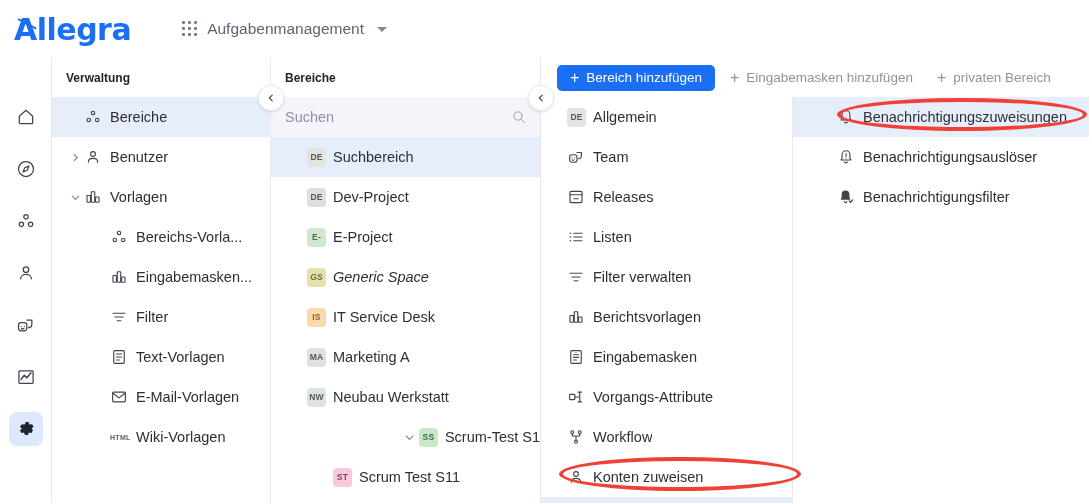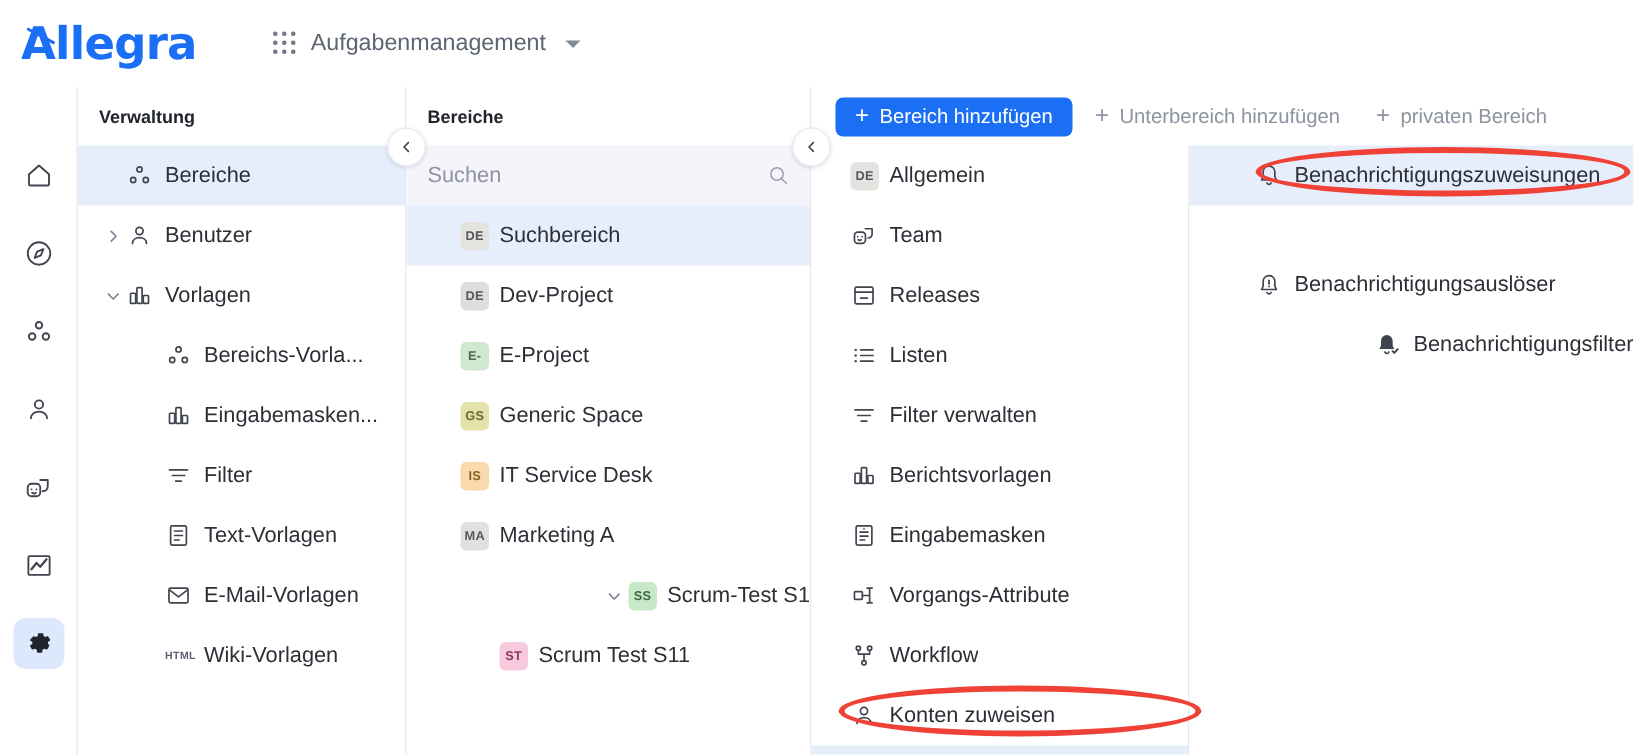--- a/index.html
+++ b/index.html
@@ -339,40 +339,47 @@
           </span>
           <span class="txt">Dev-Project</span>
         </div>
         <div class="row" style="padding-left: 18px;">
           <span class="twisty"></span>
           <span class="ico">
             <span class="badge" style="background:#cfe8cf;color:#4b6b4d">E-</span>
           </span>
           <span class="txt">E-Project</span>
         </div>
+        <div class="row" style="padding-left: 18px; font-style: italic;">
+          <span class="twisty"></span>
+          <span class="ico">
+            <span class="badge" style="background:#e3e2aa;color:#6c6b35">GS</span>
+          </span>
+          <span class="txt">Generic Space</span>
+        </div>
         <div class="row" style="padding-left: 18px;">
           <span class="twisty"></span>
           <span class="ico">
-            <span class="badge" style="background:#e3e2aa;color:#6c6b35">GS</span>
-          </span>
-          <span class="txt">Generic Space</span>
+            <span class="badge" style="background:#fad9ad;color:#8a5f22">IS</span>
+          </span>
+          <span class="txt">IT Service Desk</span>
         </div>
         <div class="row" style="padding-left: 18px;">
           <span class="twisty"></span>
           <span class="ico">
-            <span class="badge" style="background:#fad9ad;color:#8a5f22">IS</span>
-          </span>
-          <span class="txt">IT Service Desk</span>
+            <span class="badge" style="background:#e0e0e0;color:#56595c">MA</span>
+          </span>
+          <span class="txt">Marketing A</span>
         </div>
         <div class="row" style="padding-left: 18px;">
           <span class="twisty"></span>
           <span class="ico">
-            <span class="badge" style="background:#e0e0e0;color:#56595c">MA</span>
-          </span>
-          <span class="txt">Marketing A</span>
+            <span class="badge" style="background:#dde4dd;color:#53605a">NW</span>
+          </span>
+          <span class="txt">Neubau Werkstatt</span>
         </div>
         <div class="row" style="padding-left: 18px; justify-content: flex-end;">
           <span class="twisty">
             <svg class="ic" width="11" height="11" viewBox="0 0 24 24" style="stroke:#7c8292;stroke-width:2.4">
               <path d="M5 9l7 7 7-7"></path>
             </svg>
           </span>
           <span class="ico">
             <span class="badge" style="background:#c8e8c8;color:#3f6b42">SS</span>
           </span>
@@ -392,21 +399,21 @@
   </div>
   <div class="col-divider" style="left:540px;"></div>
 
   <div class="toolbar">
     <button class="btn-primary">
       <span class="plus">+</span>
       <span>Bereich hinzufügen</span>
     </button>
     <button class="btn-ghost">
       <span class="plus">+</span>
-      <span>Unterbereich hinzufügen</span>
+      <span>Eingabemasken hinzufügen</span>
     </button>
     <button class="btn-ghost">
       <span class="plus">+</span>
       <span>privaten Bereich</span>
     </button>
   </div>
 
   <div class="col" style="left:541px; width:251px; top:97px; height:406px;">
     <div id="settings-list">
         <div class="row" style="padding-left: 26px;">
@@ -509,31 +516,31 @@
     <div id="notif-list">
         <div class="row sel" style="padding-left: 44px;">
           <span class="ico">
             <svg class="ic" width="18" height="18" viewBox="0 0 24 24">
               <path d="M12 3.6a5.2 5.2 0 0 0-5.2 5.2v4.3L5.4 16h13.2l-1.4-2.9V8.8A5.2 5.2 0 0 0 12 3.6z"></path>
               <path d="M10.2 18.6a1.9 1.9 0 0 0 3.6 0"></path>
             </svg>
           </span>
           <span class="txt">Benachrichtigungszuweisungen</span>
         </div>
-        <div class="row" style="padding-left: 44px; margin-top: 33px;">
+        <div class="row" style="padding-left: 44px;">
           <span class="ico">
             <svg class="ic" width="18" height="18" viewBox="0 0 24 24">
               <path d="M12 3.6a5.2 5.2 0 0 0-5.2 5.2v4.3L5.4 16h13.2l-1.4-2.9V8.8A5.2 5.2 0 0 0 12 3.6z"></path>
               <path d="M10.2 18.6a1.9 1.9 0 0 0 3.6 0"></path>
               <path d="M12 7.8v3.2M12 13.3h.01" stroke-width="1.6"></path>
             </svg>
           </span>
           <span class="txt">Benachrichtigungsauslöser</span>
         </div>
-        <div class="row" style="padding-left: 44px; justify-content: flex-end;">
+        <div class="row" style="padding-left: 44px;">
           <span class="ico">
             <svg width="18" height="18" viewBox="0 0 24 24">
               <path d="M11.4 3.2a5.2 5.2 0 0 0-5.2 5.2v4.3L4.8 15.6h13.2L16.6 12.7V8.4a5.2 5.2 0 0 0-5.2-5.2z" fill="#3f444f"></path>
               <path d="M9.6 18.2a1.9 1.9 0 0 0 3.6 0" fill="none" stroke="#3f444f" stroke-width="1.5" stroke-linecap="round"></path>
               <path d="M16.4 17.4l1.6 1.6 3-3.2" fill="none" stroke="#3f444f" stroke-width="1.7" stroke-linecap="round" stroke-linejoin="round"></path>
             </svg>
           </span>
           <span class="txt">Benachrichtigungsfilter</span>
         </div>
       </div>

